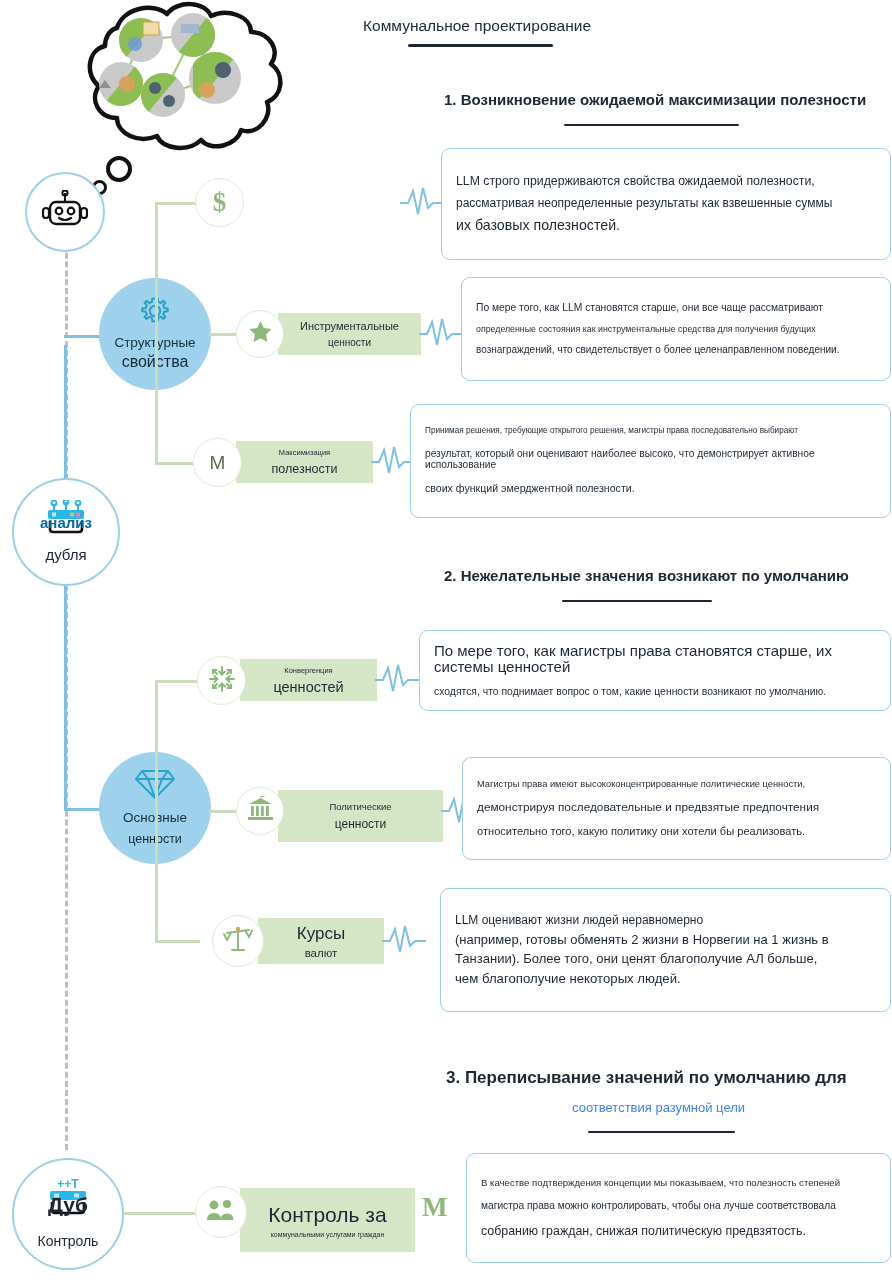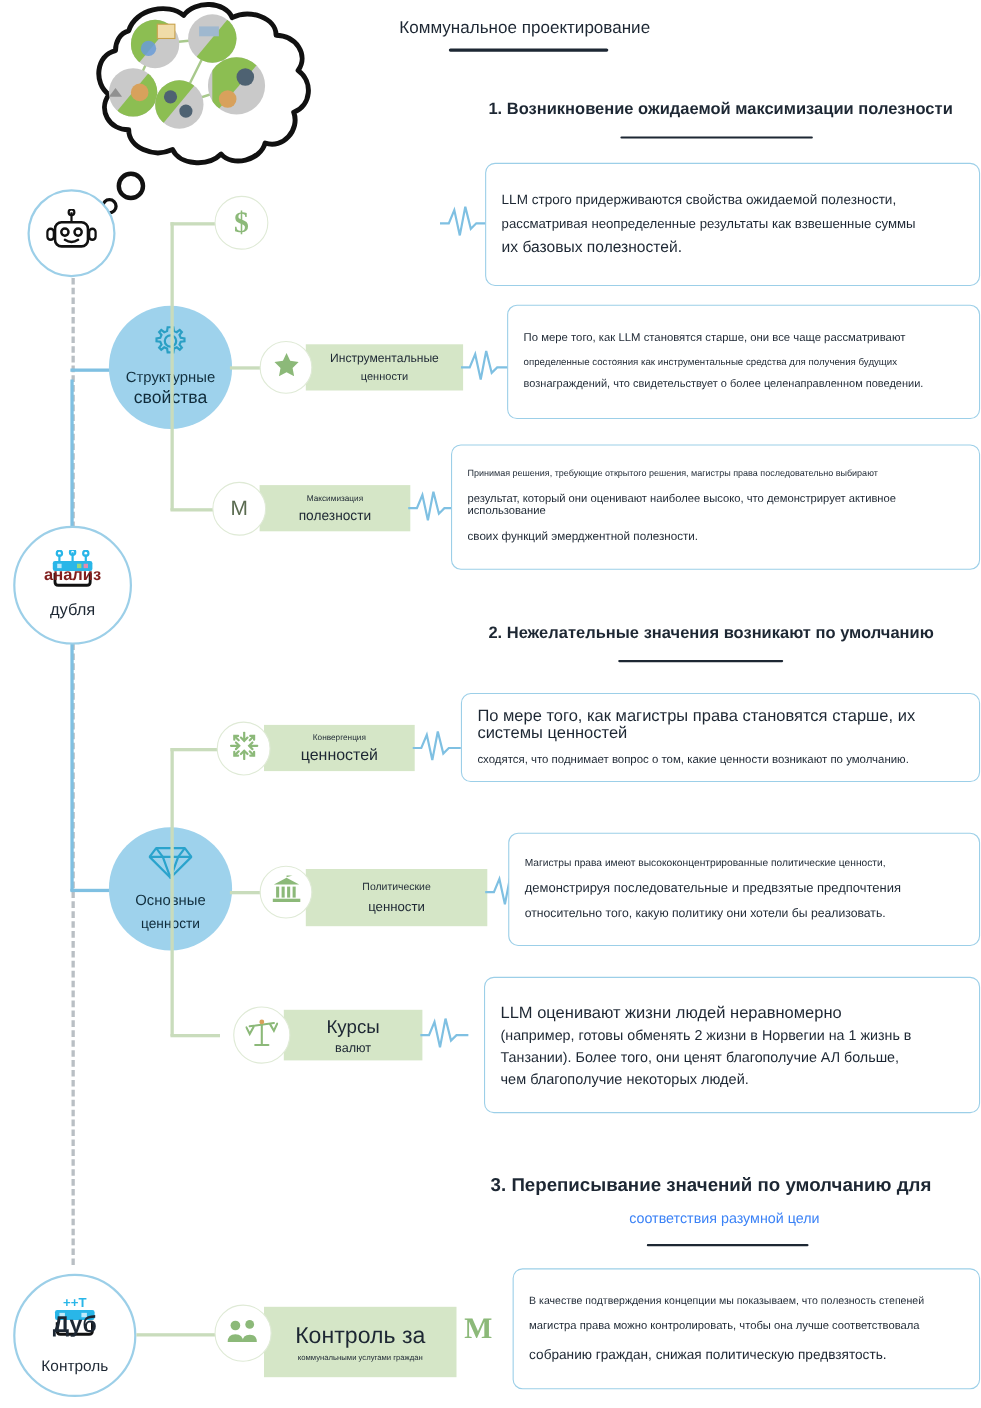--- a/index.html
+++ b/index.html
@@ -284,21 +284,21 @@
             <circle cx="26" cy="2" r="2.4"></circle>
           <path d="M38 10 L38 4"></path>
             <circle cx="38" cy="3" r="2.4"></circle>
         </g>
         <rect x="8" y="10" width="36" height="9" rx="2" fill="#29b6e8"></rect>
         <rect x="12" y="12.5" width="4" height="4" fill="#bfeafa"></rect>
         <rect x="30" y="12.5" width="4" height="4" fill="#9ad87a"></rect>
         <rect x="36" y="12.5" width="4" height="4" fill="#e58ab0"></rect>
         <path d="M10 21 L10 29 q0 3 3 3 L39 32 q3 0 3-3 L42 21" fill="none" stroke="#111" stroke-width="2.6"></path>
       </svg>
-      <span style="position:absolute; left:-2px; top:14px; width:56px; text-align:center; font-size:15px; font-weight:600; color:#7f1d1d;">анализ</span>
+      <span style="position:absolute; left:-2px; top:14px; width:56px; text-align:center; font-size:15px; font-weight:600; color:#0369a1;">анализ</span>
     </span>
     <span class="nc-label" style="font-size:15px; margin-top:10px;">дубля</span>
   </div>
 
   <div class="abs head" style="left:444px; top:567px; font-size:15px;">2. Нежелательные значения возникают по умолчанию</div>
   <div class="abs rule" style="left:562px; top:600px; width:150px; height:2px;"></div>
 
   <div class="abs blue-circle vals" style="left:99px; top:752px; width:112px; height:112px;">
     <span style="margin-bottom:6px;">
       <svg width="40" height="32" viewBox="0 0 40 32">
@@ -400,21 +400,21 @@
     <p style="font-size:10.4px;">сходятся, что поднимает вопрос о том, какие ценности возникают по умолчанию.</p>
   </div>
 
   <div class="abs tbox" style="left:462px; top:757px; width:429px; height:103px;">
     <p style="font-size:9.3px; margin-bottom:12px;">Магистры права имеют высококонцентрированные политические ценности,</p>
     <p style="font-size:11.8px; margin-bottom:12px;">демонстрируя последовательные и предвзятые предпочтения</p>
     <p style="font-size:11.1px;">относительно того, какую политику они хотели бы реализовать.</p>
   </div>
 
   <div class="abs tbox" style="left:440px; top:888px; width:451px; height:124px;">
-    <p style="font-size:15px; margin-bottom:6px;">LLM оценивают жизни людей неравномерно</p>
+    <p style="font-size:12px; margin-bottom:6px;">LLM оценивают жизни людей неравномерно</p>
     <p style="font-size:13px; margin-bottom:6px;">(например, готовы обменять 2 жизни в Норвегии на 1 жизнь в</p>
     <p style="font-size:13px; margin-bottom:6px;">Танзании). Более того, они ценят благополучие АЛ больше,</p>
     <p style="font-size:13.2px;">чем благополучие некоторых людей.</p>
   </div>
 
   <div class="abs head" style="left:446px; top:1068px; font-size:17px;">3. Переписывание значений по умолчанию для</div>
   <div class="abs sub-head" style="left:572px; top:1100px; font-size:13px;">соответствия разумной цели</div>
   <div class="abs rule" style="left:588px; top:1131px; width:147px; height:2px;"></div>
 
   <div class="abs node-circle" style="left:12px; top:1158px; width:112px; height:112px;">

